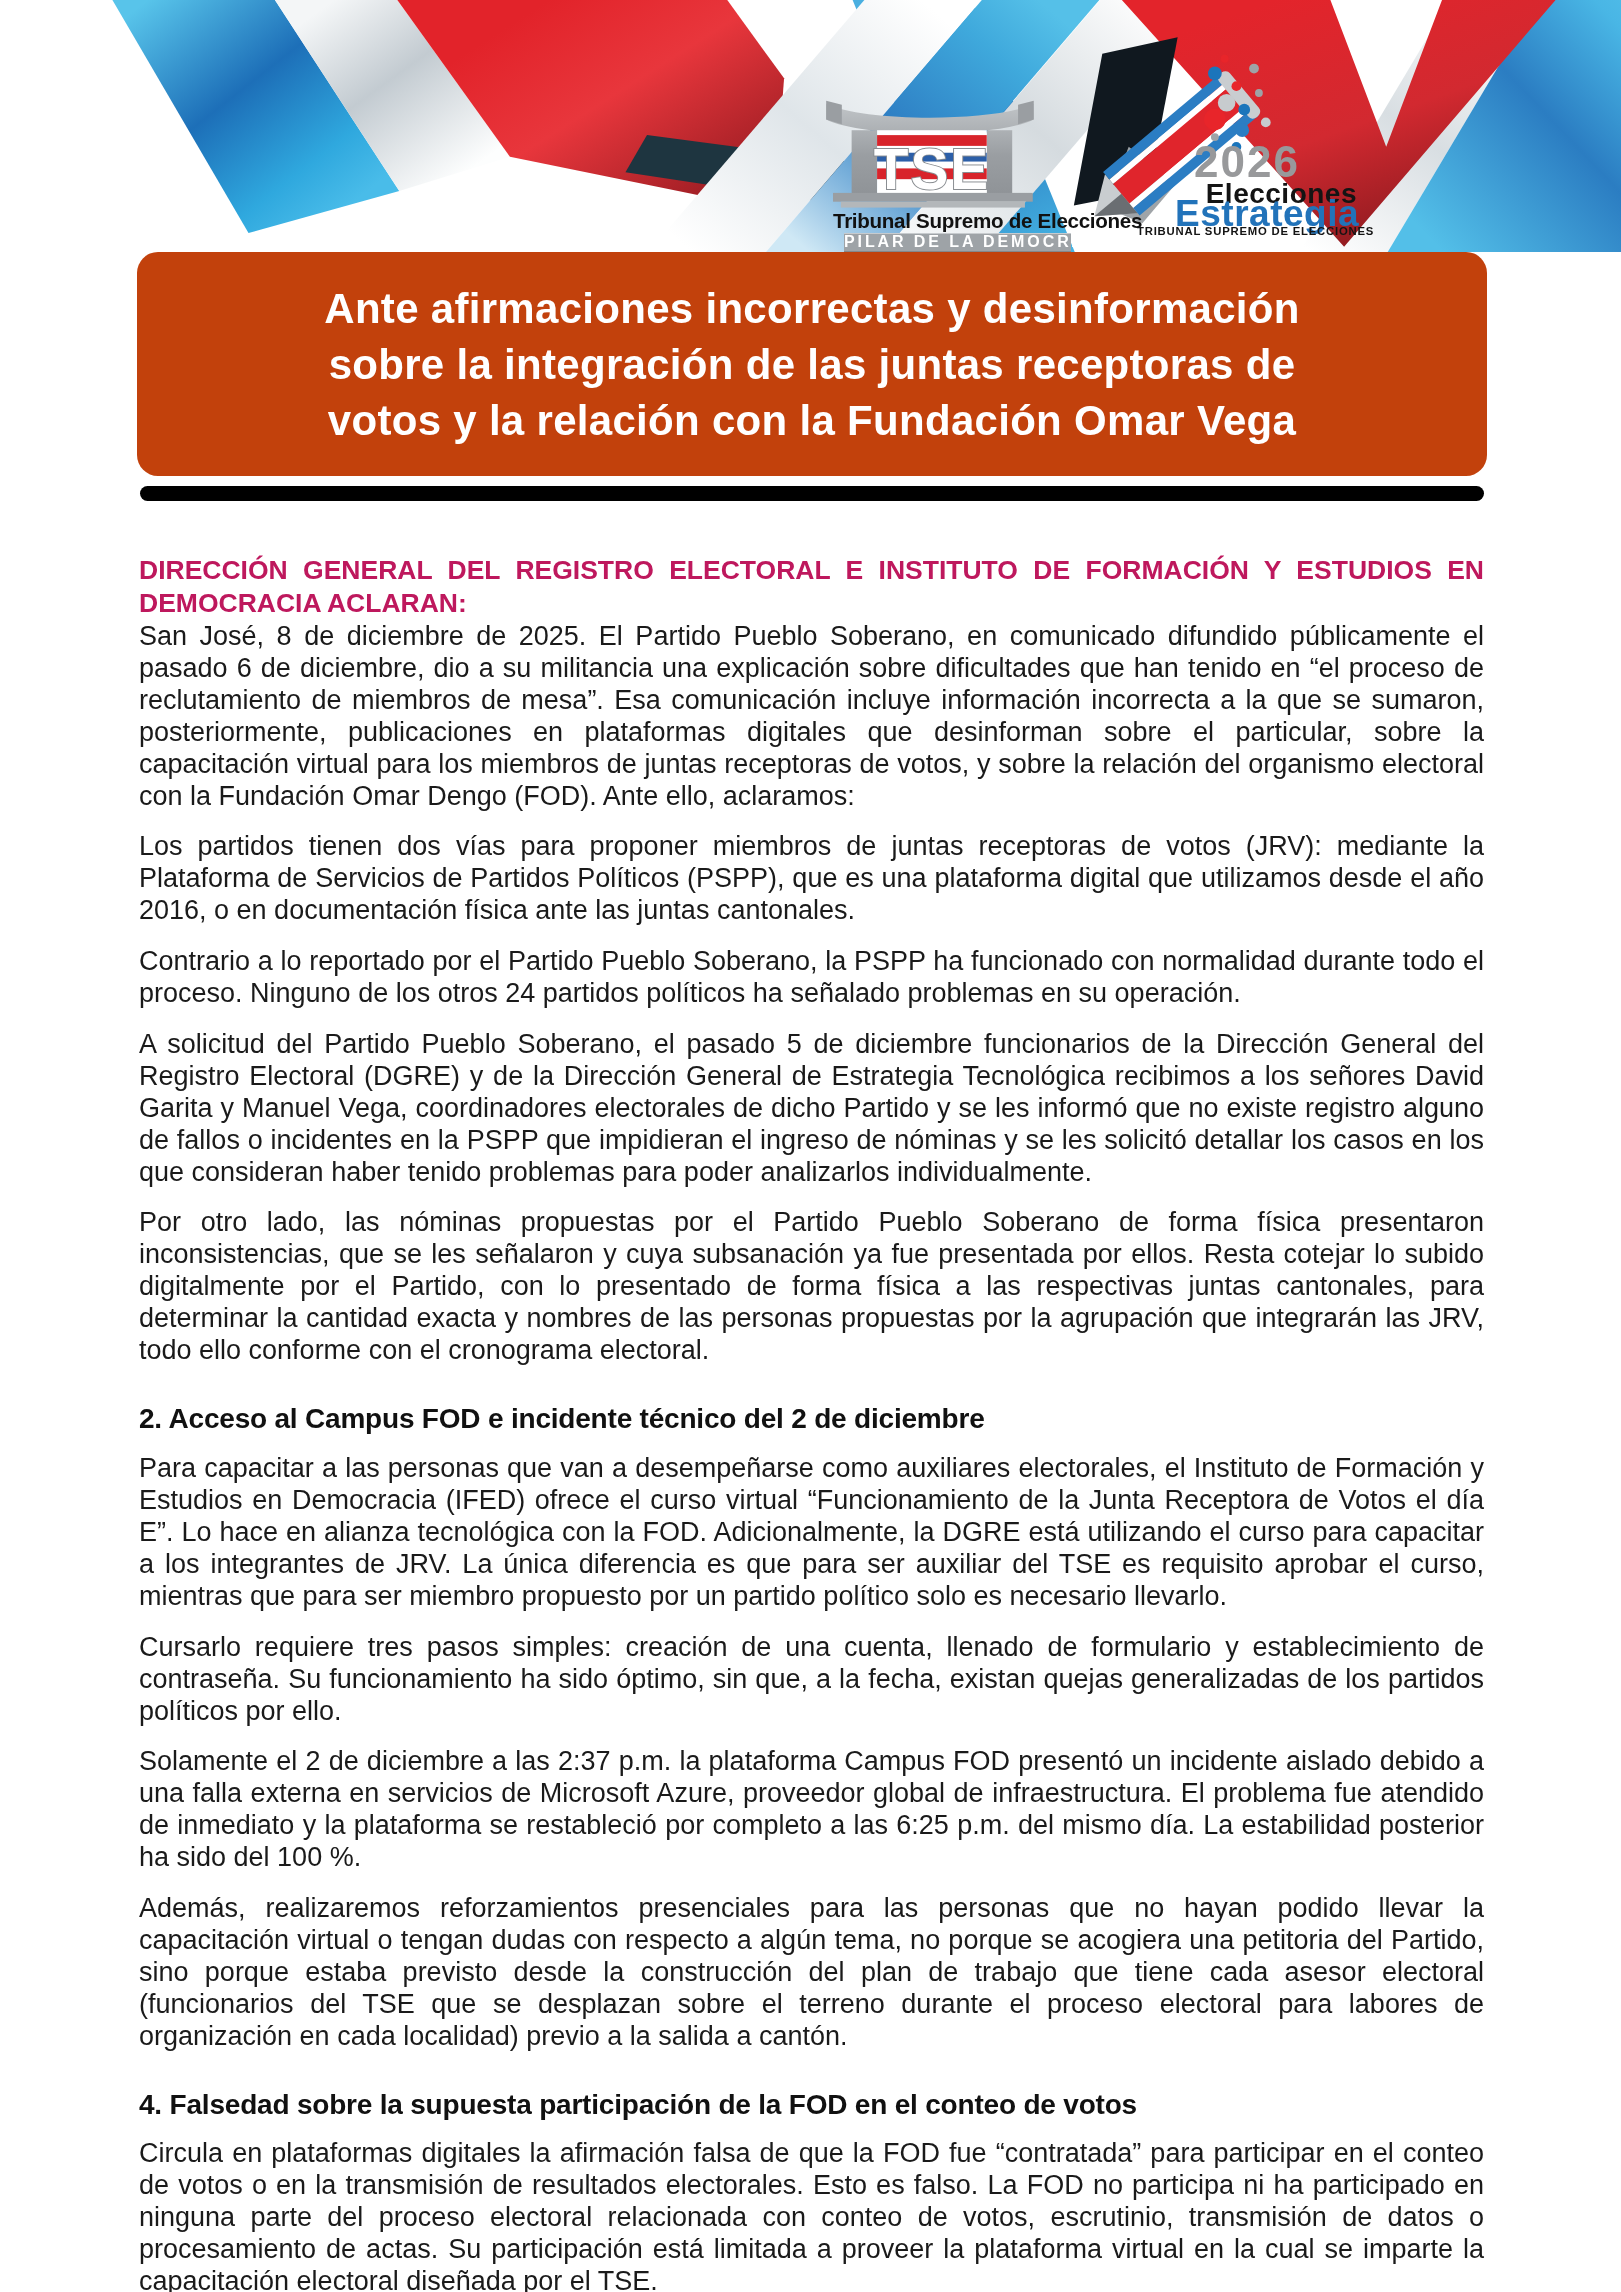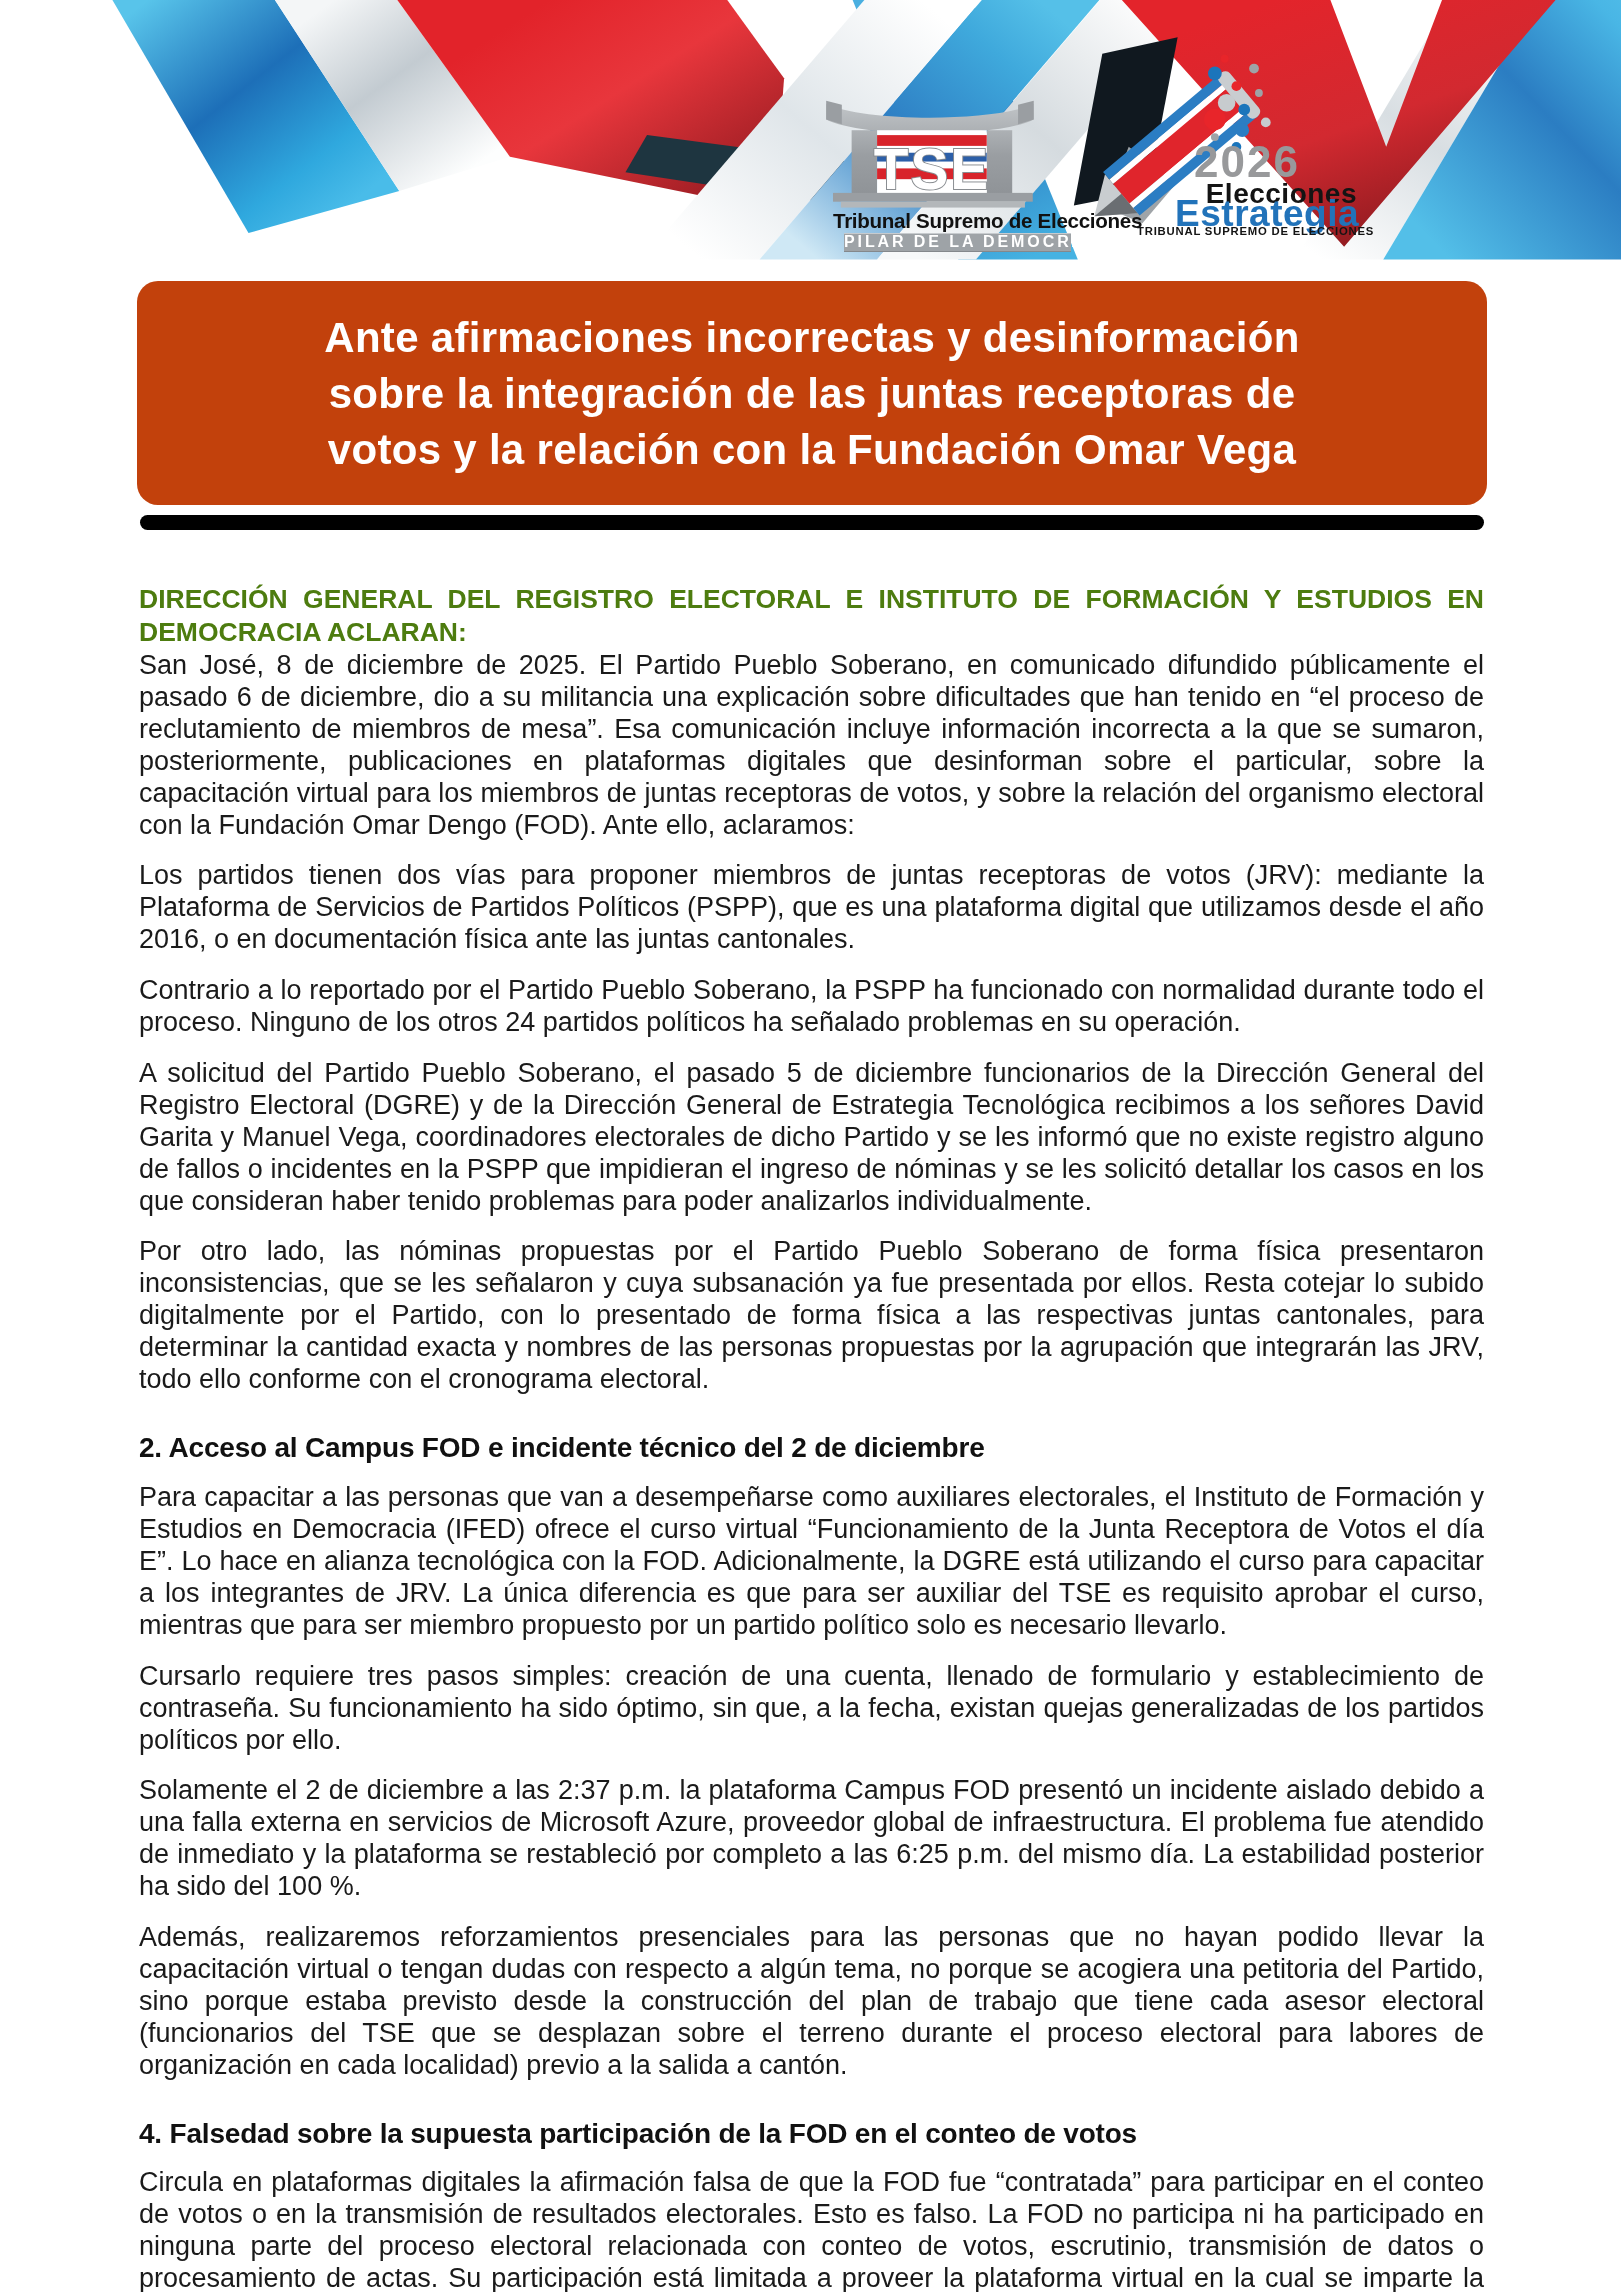--- a/index.html
+++ b/index.html
@@ -9,21 +9,21 @@
     min-height:2293px;
     background:#ffffff;
     font-family:"Liberation Sans", sans-serif;
     color:#1a1a1a;
     overflow:hidden;
   }
   
   .header-art {
     position:relative;
     width:1621px;
-    height:281px;
+    height:252px;
     overflow:hidden;
   }
   .header-art svg { position:absolute; top:0; left:0; display:block; }
 
   .tse-caption1 {
     position:absolute; left:833px; top:209px; width:245px;
     text-align:center; font-size:20.6px; font-weight:bold; color:#111;
     letter-spacing:-0.3px; white-space:nowrap;
   }
   .tse-caption2 {
@@ -68,21 +68,21 @@
   .banner-bar {
     margin:9.8px 137px 0 140px;
     height:14.7px; background:#000000; border-radius:8.8px;
   }
 
   
   .content { margin:0 137px 0 139px; padding-bottom:39px; }
   .lead-heading {
     margin:53px 0 0 0;
     font-size:26.5px; line-height:33px; font-weight:bold;
-    text-align:justify; color:#4d7c0f;
+    text-align:justify; color:#be185d;
   }
   p.body-par {
     font-size:27px; line-height:32px;
     text-align:justify;
     margin:0 0 18.6px 0;
   }
   .intro { margin-top:24.5px; }
   h2.section-title {
     font-size:28px; line-height:33px; font-weight:bold;
     margin:36px 0 16.7px 0; color:#111;

